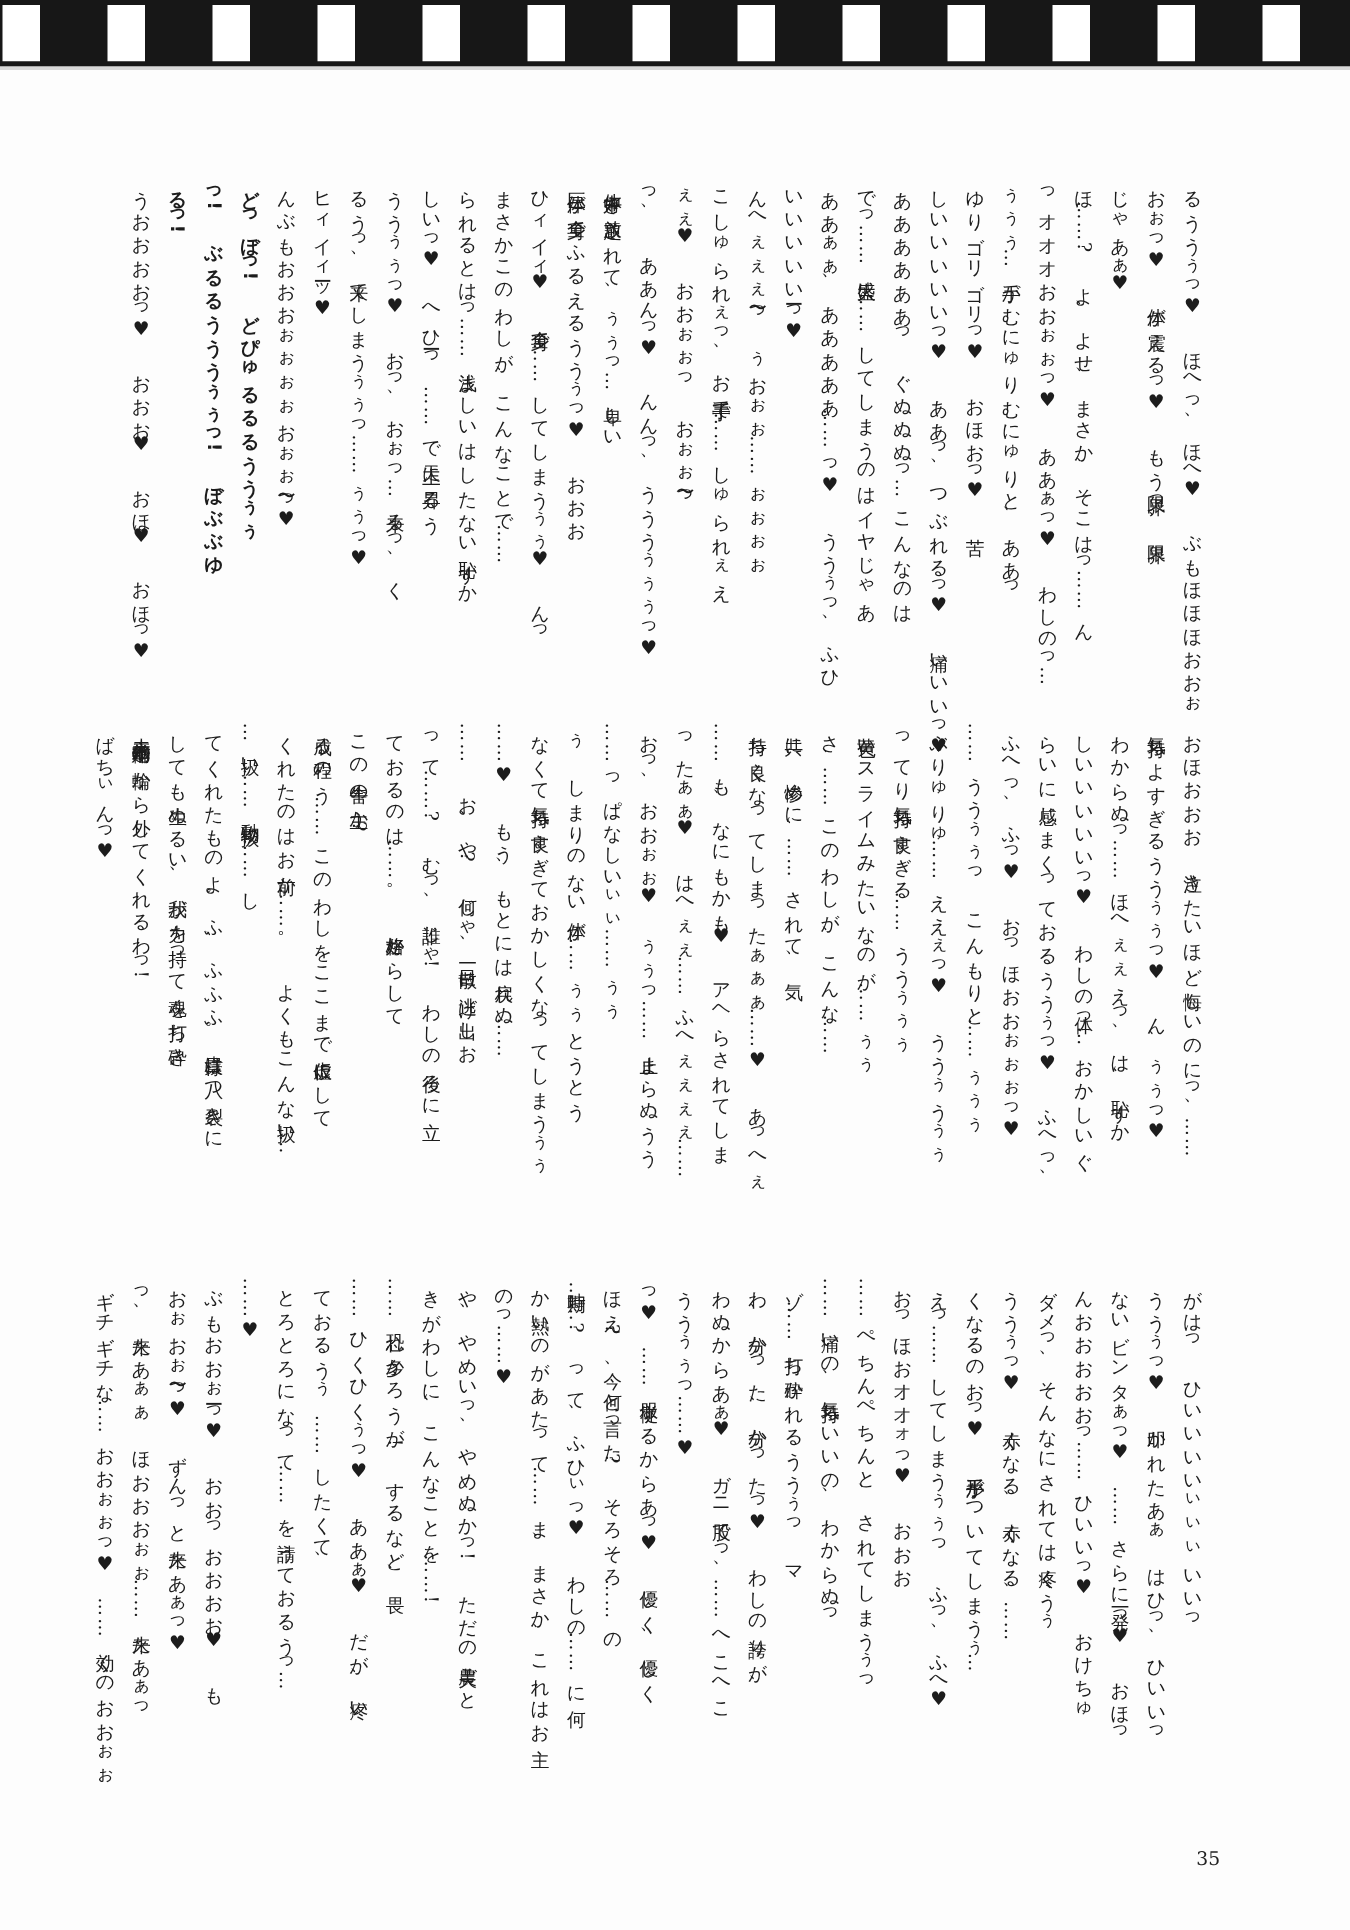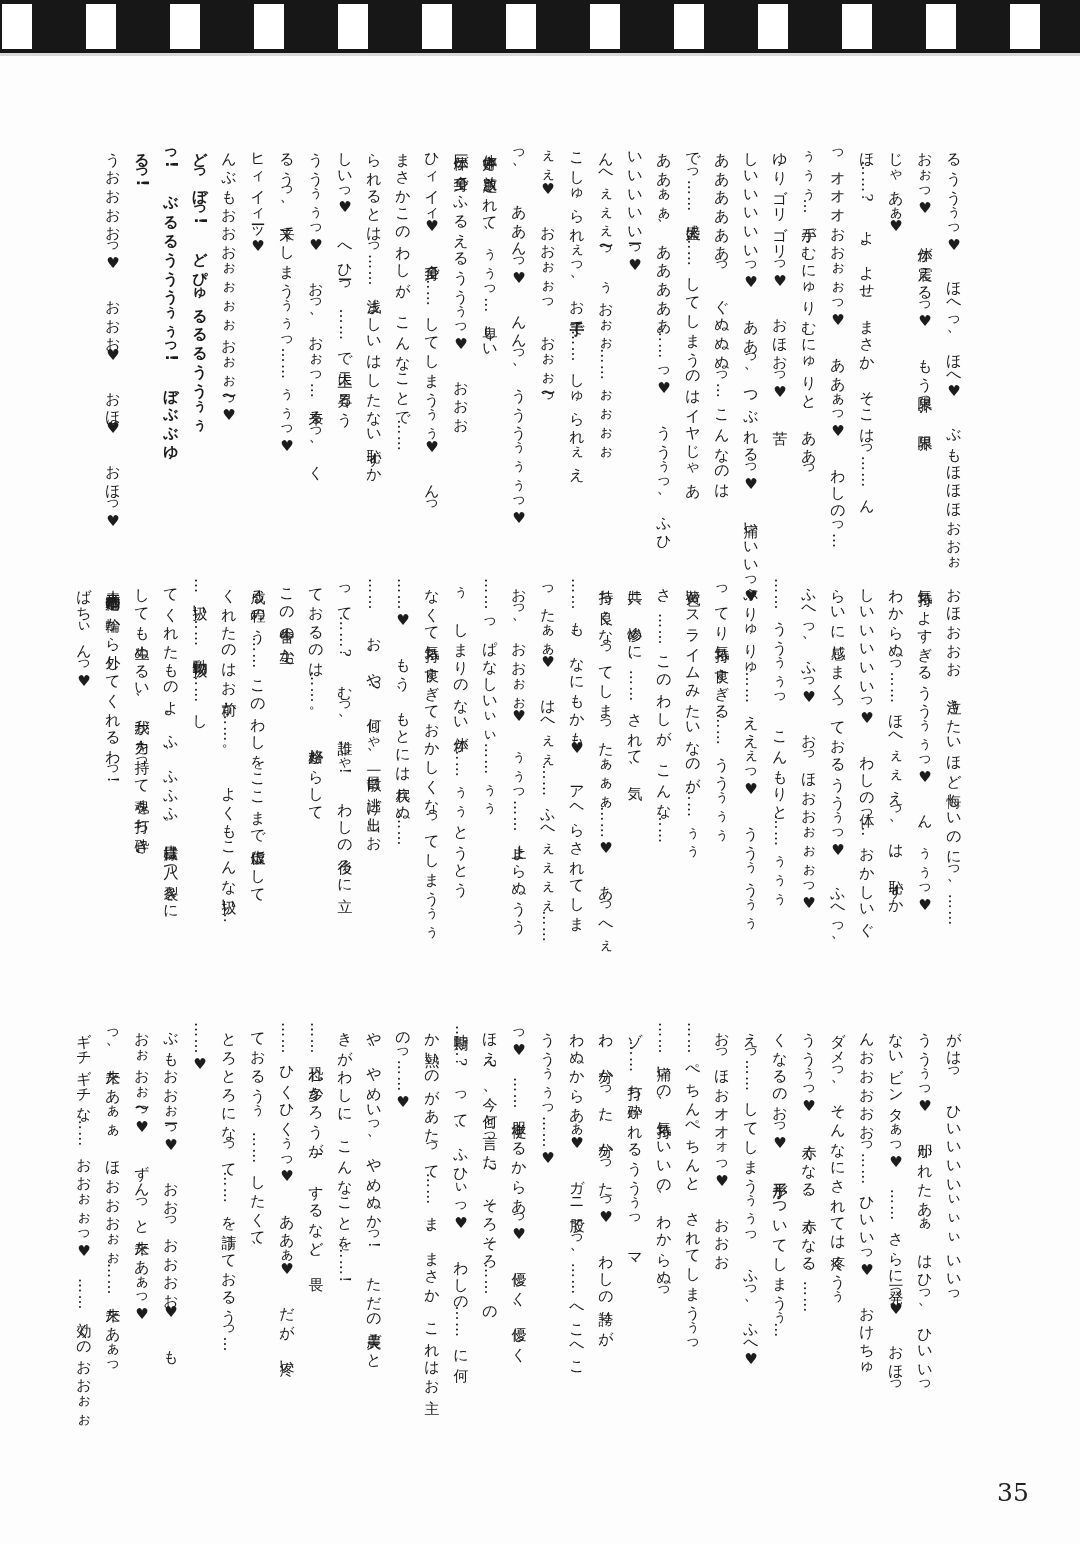--- a/index.html
+++ b/index.html
@@ -23,22 +23,22 @@
   }
   .band .col{display:block;}
   .band .col.bold{
     font-family:"DejaVu Sans","Liberation Sans",sans-serif;
     font-weight:bold;
   }
   #band1{top:142px;height:428px;}
   #band2{top:578px;height:436px;}
   #band3{top:1022px;height:446px;}
   .pagenum{
-    position:absolute;left:997px;top:1478px;
-    font-size:25px;color:#222;
+    position:absolute;left:957px;top:1478px;
+    font-size:15px;color:#222;
     font-family:"DejaVu Serif","Liberation Serif",serif;
   }
 </style>
 </head>
 <body>
 
 <div class="filmstrip" id="filmstrip">
     <div class="hole"></div>
     <div class="hole"></div>
     <div class="hole"></div>

